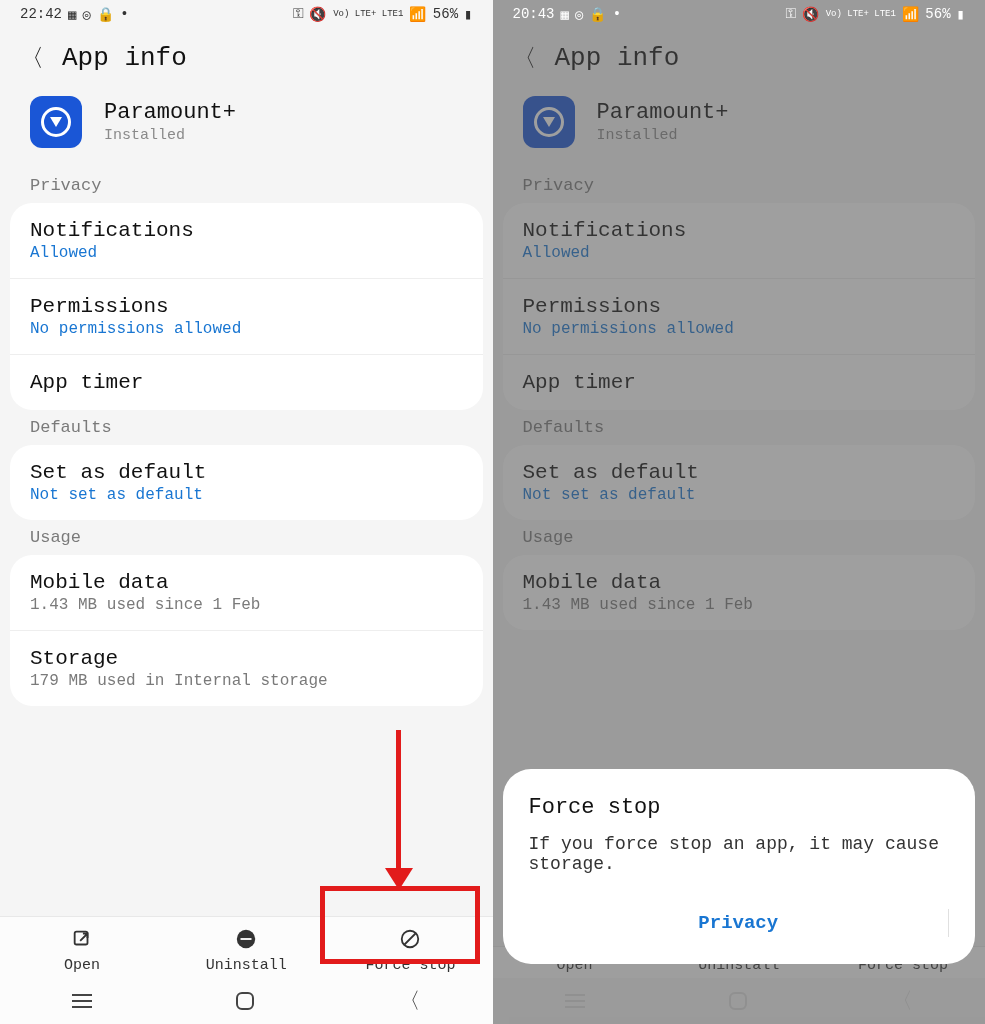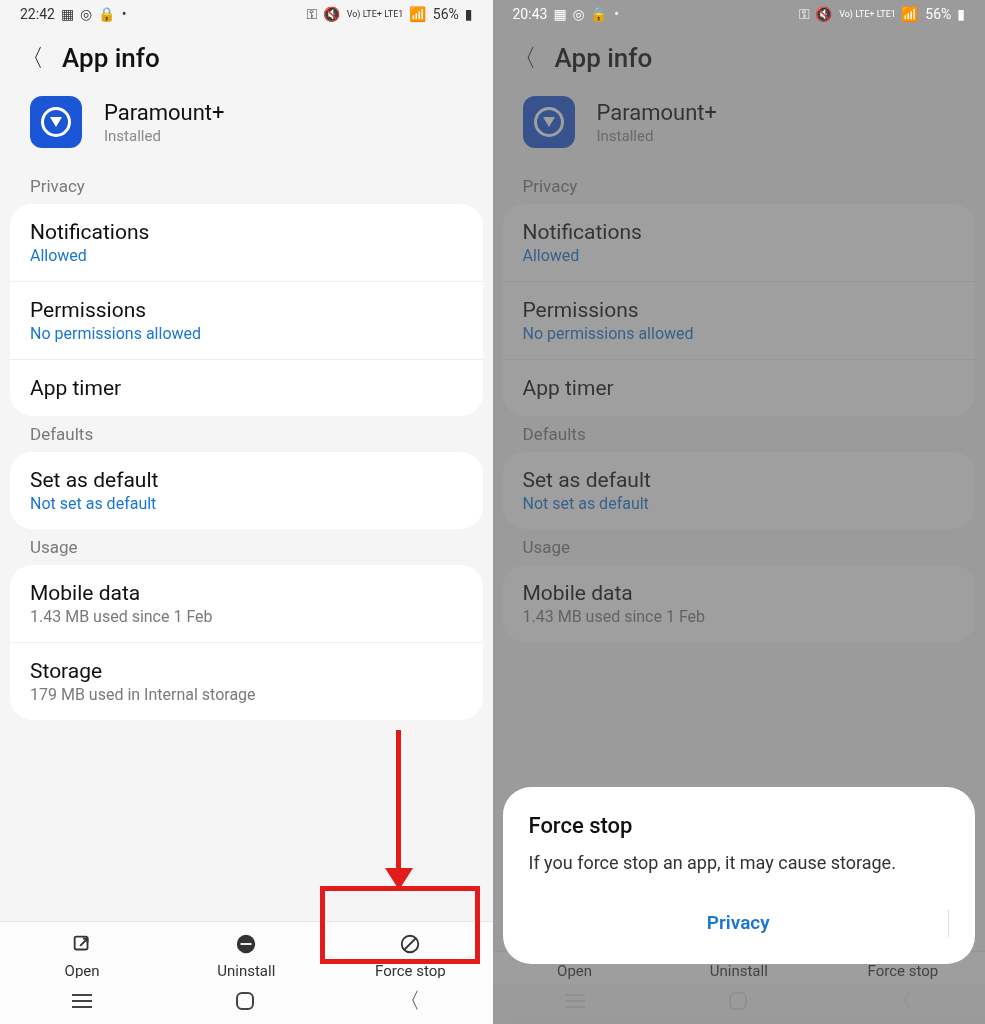--- a/index.html
+++ b/index.html
@@ -10,20 +10,21 @@
     width: 985px;
     height: 1024px;
     overflow: hidden;
   }
   .phone {
     width: 565px;
     height: 1024px;
     background: #f5f5f5;
     position: relative;
     overflow: hidden;
+    font-family: Liberation Mono, monospace;
   }
   .phone.right .overlay {
     position:absolute; inset:0; background: rgba(80,80,80,0.55); z-index:5;
   }
   .status-bar {
     height: 28px;
     display: flex;
     justify-content: space-between;
     align-items: center;
     padding: 0 20px;
@@ -64,21 +65,21 @@
     padding: 0;
   }
   .row {
     padding: 16px 20px;
   }
   .row + .row { border-top:1px solid #eee; }
   .row-title { font-size:21px; color:#111; }
   .row-sub { font-size:16px; color:#1976d2; margin-top:2px; }
   .row-sub.gray { color:#7a7a7a; }
   .bottom-actions {
-    position:absolute; left:0; right:0; bottom:40px;
+    position:absolute; left:0; right:0; bottom:46px;
     display:flex; justify-content:space-around; align-items:center;
     padding: 10px 0 4px 0;
     background:#fcfcfc;
     border-top:1px solid #e8e8e8;
   }
   .action {
     flex:1; display:flex; flex-direction:column; align-items:center; gap:6px;
     font-size:15px; color:#333;
   }
   .action .ic { width:24px; height:24px; display:flex; align-items:center; justify-content:center; }

